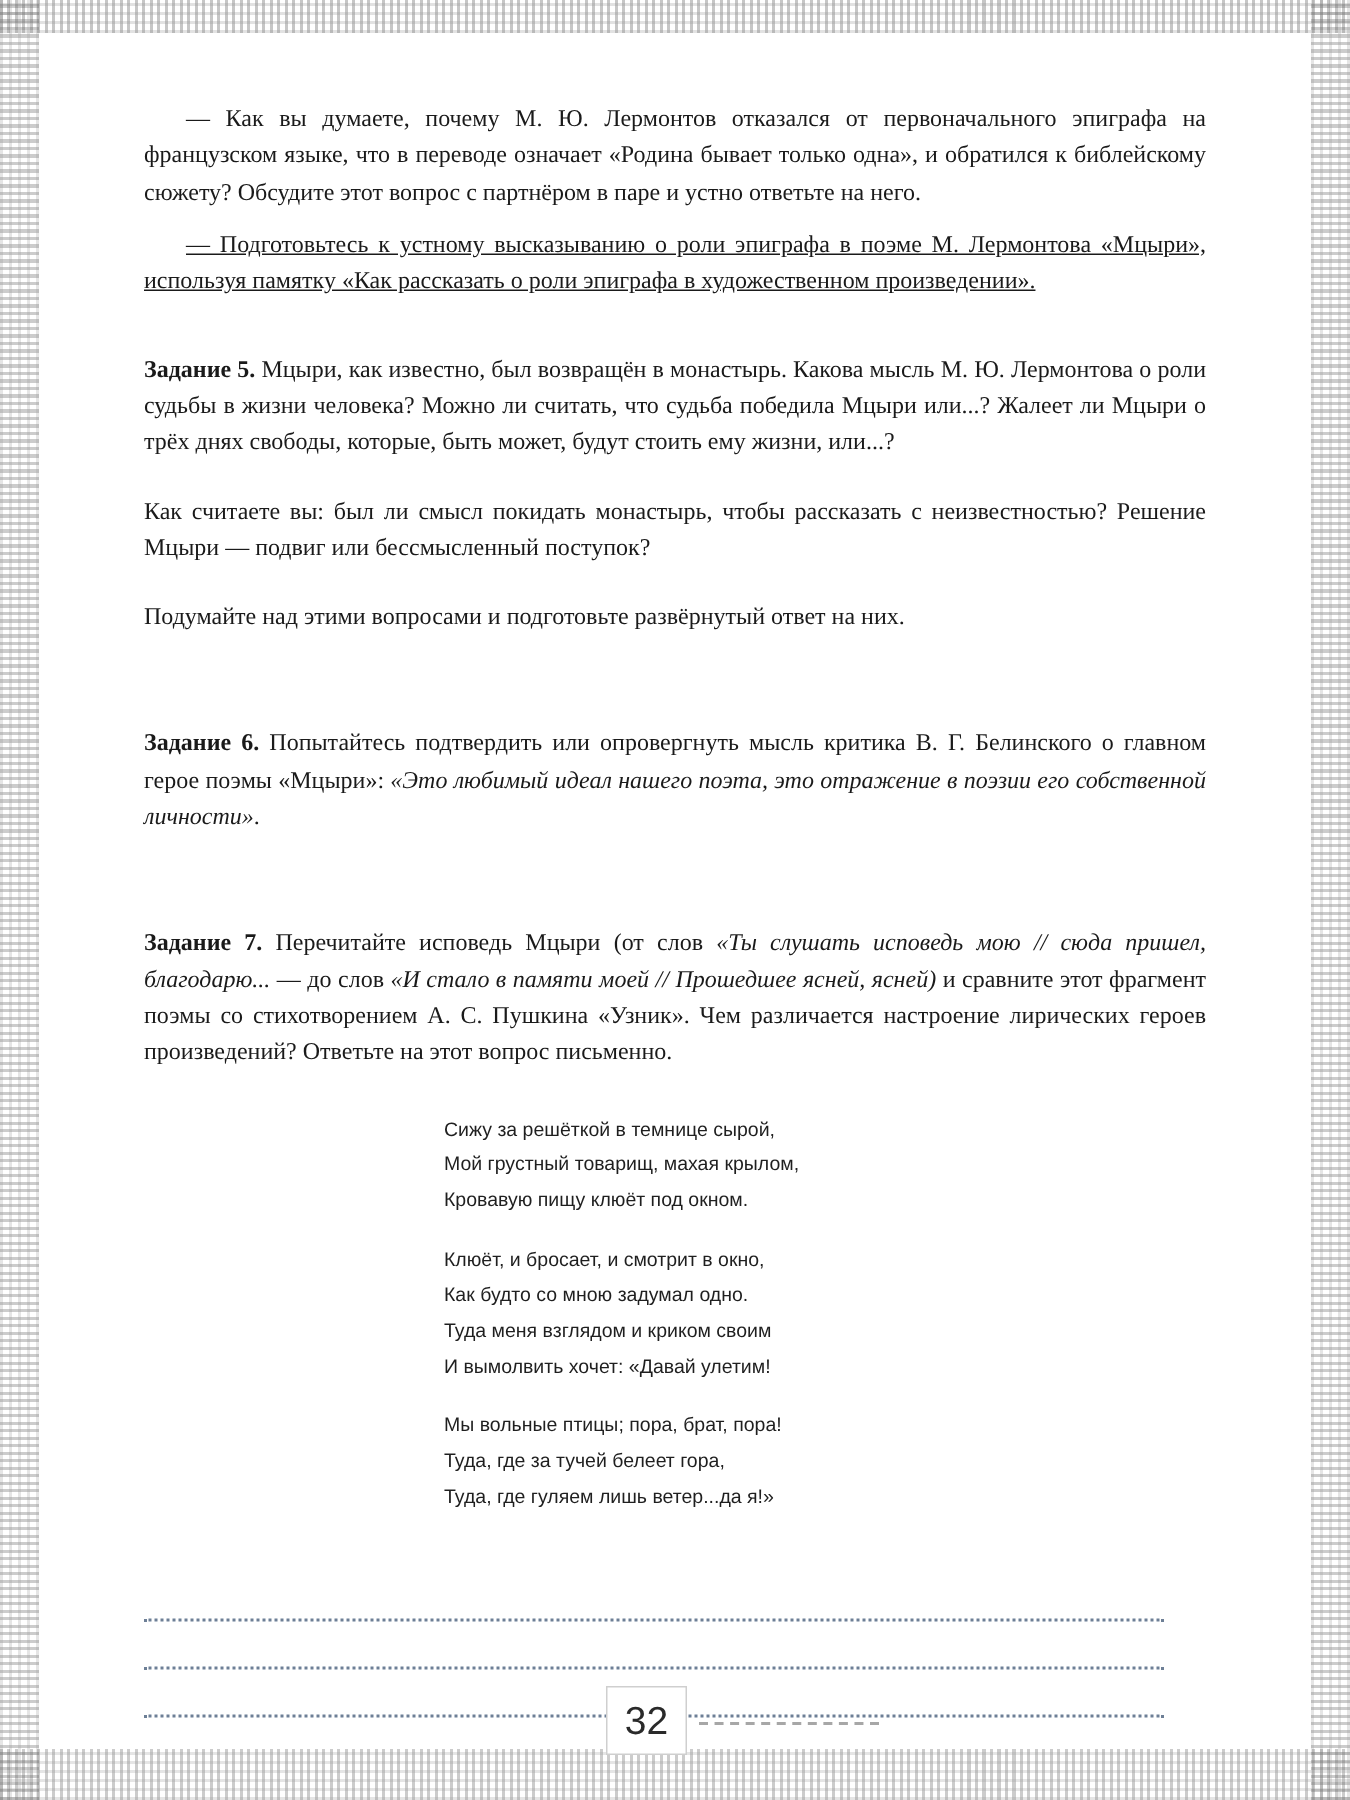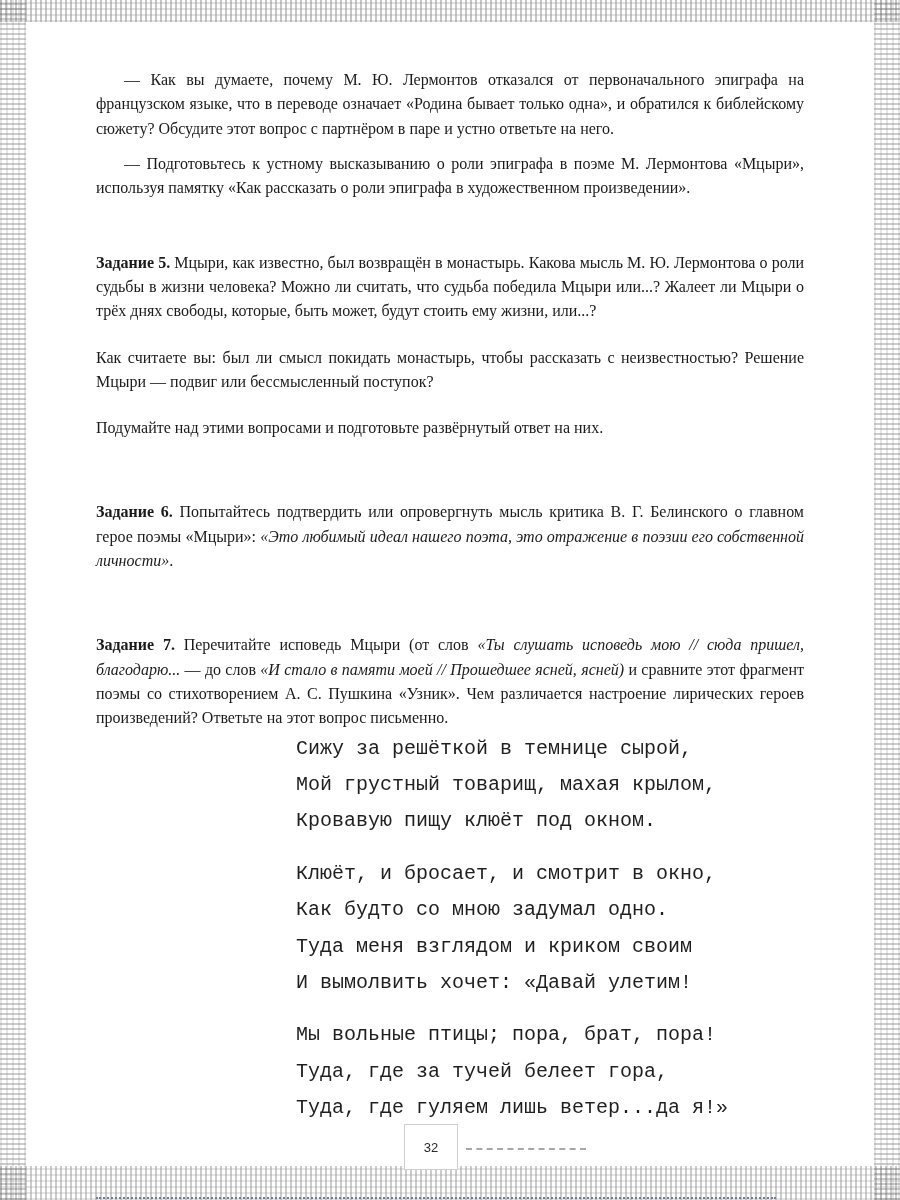--- a/index.html
+++ b/index.html
@@ -102,37 +102,38 @@
   p {
     margin: 0;
     font-size: 16px;
     line-height: 1.52;
     text-align: justify;
     text-indent: 0;
   }
   .para-indent {
     text-indent: 28px;
   }
-  .block-gap-s { margin-top: 11px; }
+  .block-gap-s { margin-top: 11px; text-decoration: underline; }
   .block-gap-m { margin-top: 22px; }
-  .block-gap-l { margin-top: 50px; }
+  .block-gap-l { margin-top: 34px; }
   .block-gap-xl { margin-top: 60px; }
 
   .task-label {
     font-weight: bold;
   }
   .italic {
     font-style: italic;
   }
 
   
   .poem {
+    margin-top: 26px;
     margin-left: 200px;
-    font-family: Liberation Mono, monospace;
-    font-size: 20px;
+    font-family: Liberation Sans, sans-serif;
+    font-size: 13px;
     line-height: 1.82;
     color: #1f1f1f;
   }
   .poem-stanza { margin-bottom: 16px; }
   .poem-line { white-space: pre; }
 
   
   .lines {
     margin-top: 40px;
   }
@@ -155,21 +156,21 @@
     left: 404px;
     bottom: 8px;
     width: 52px;
     height: 44px;
     border: 1px solid #cfcfcf;
     background: #ffffff;
     display: flex;
     align-items: center;
     justify-content: center;
     font-family: "Liberation Sans", sans-serif;
-    font-size: 13px;
+    font-size: 26px;
     color: #2a2a2a;
   }
   .footer-rule {
     position: absolute;
     left: 466px;
     bottom: 28px;
     width: 120px;
     height: 0;
     border-bottom: 2px dashed #8a8a8a;
     opacity: 0.75;

